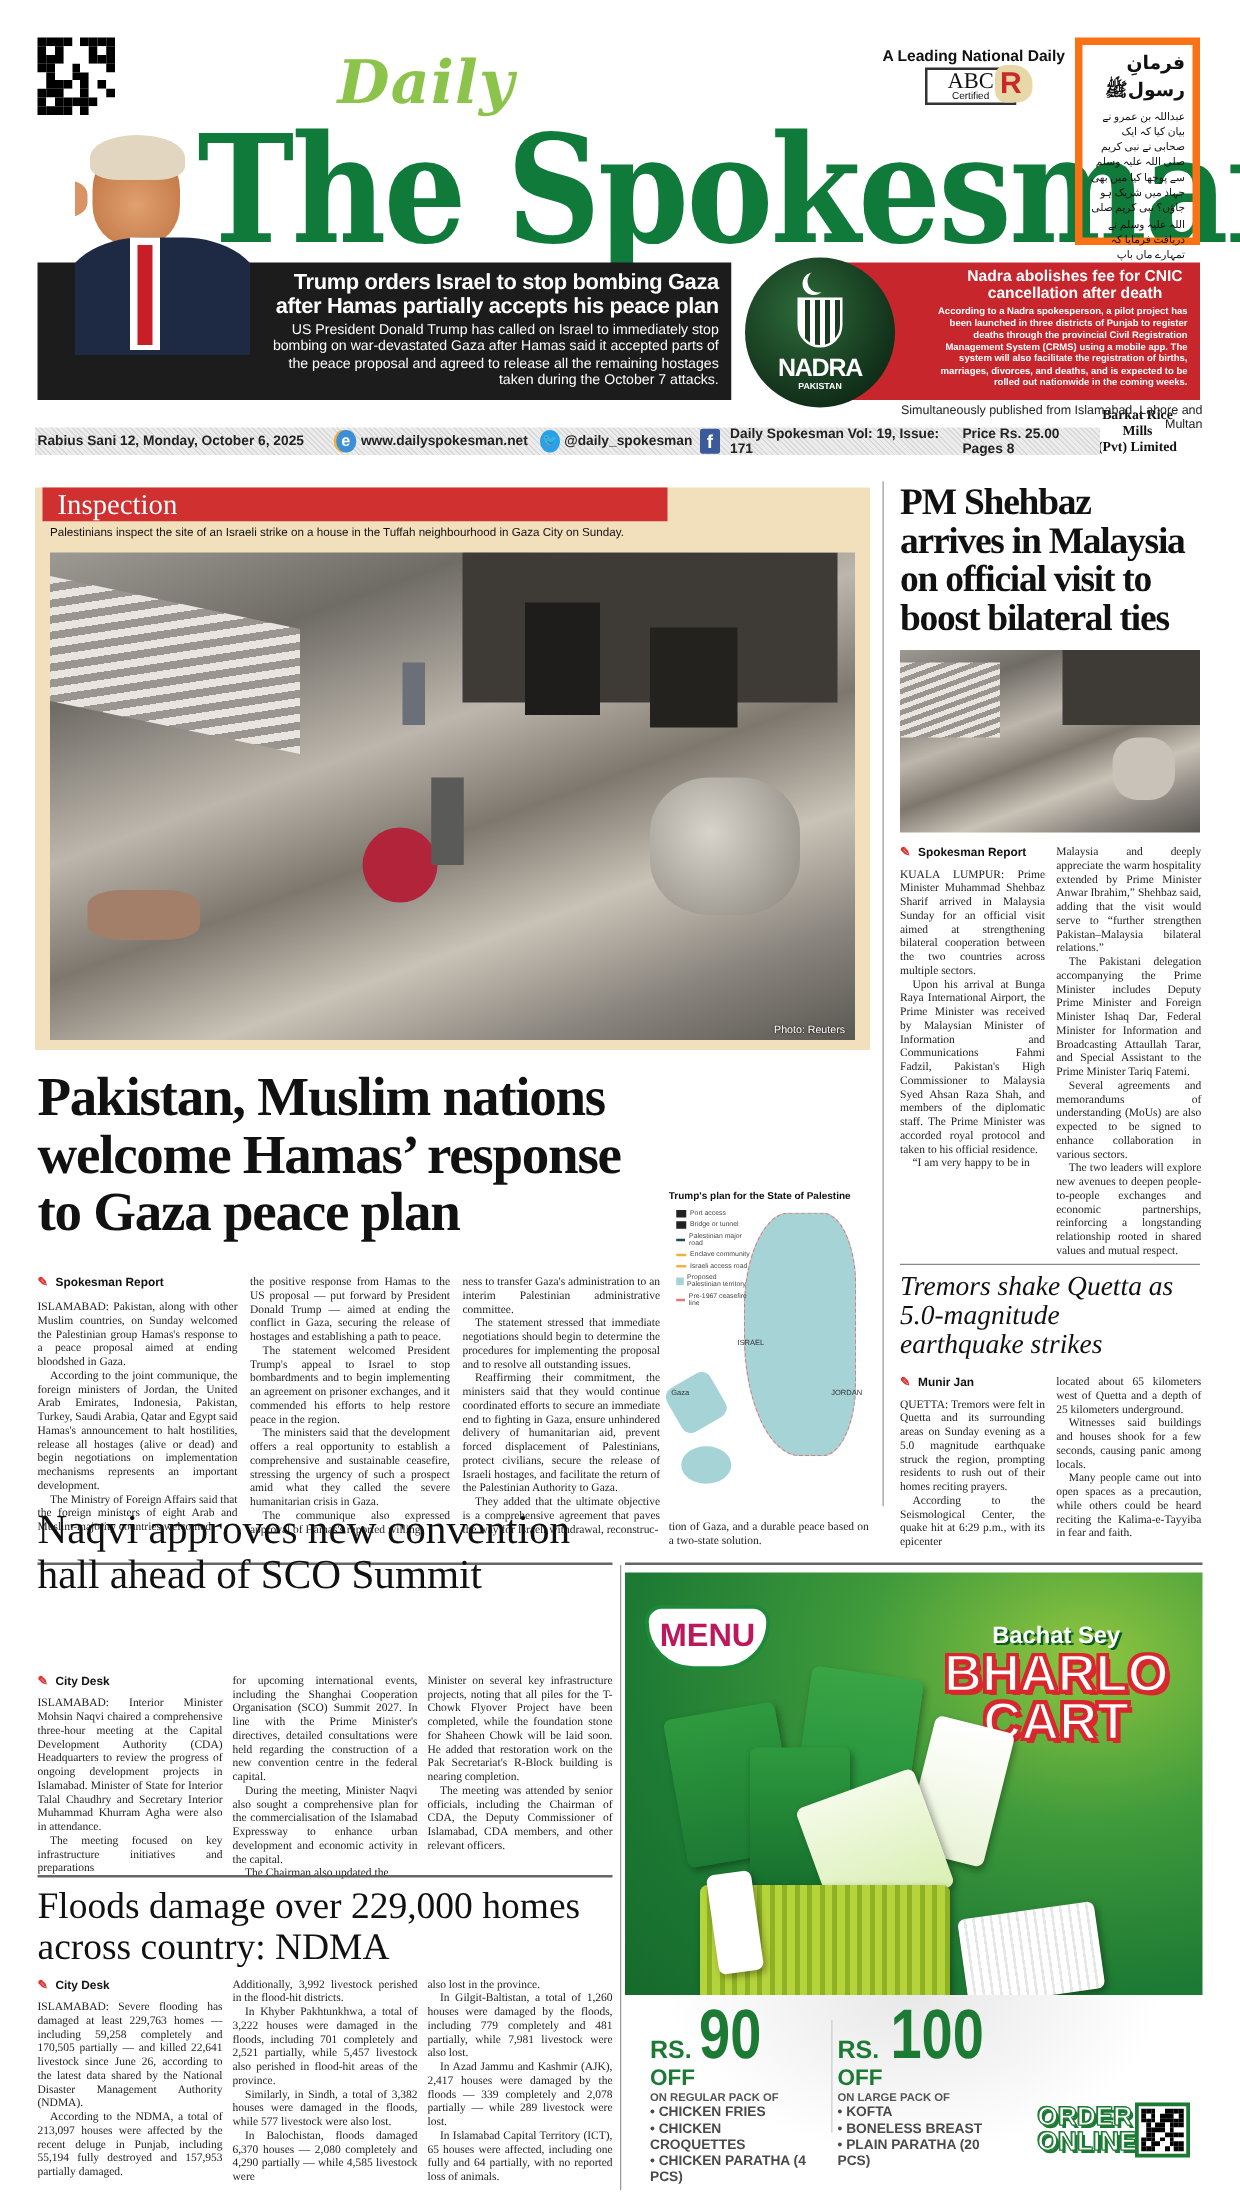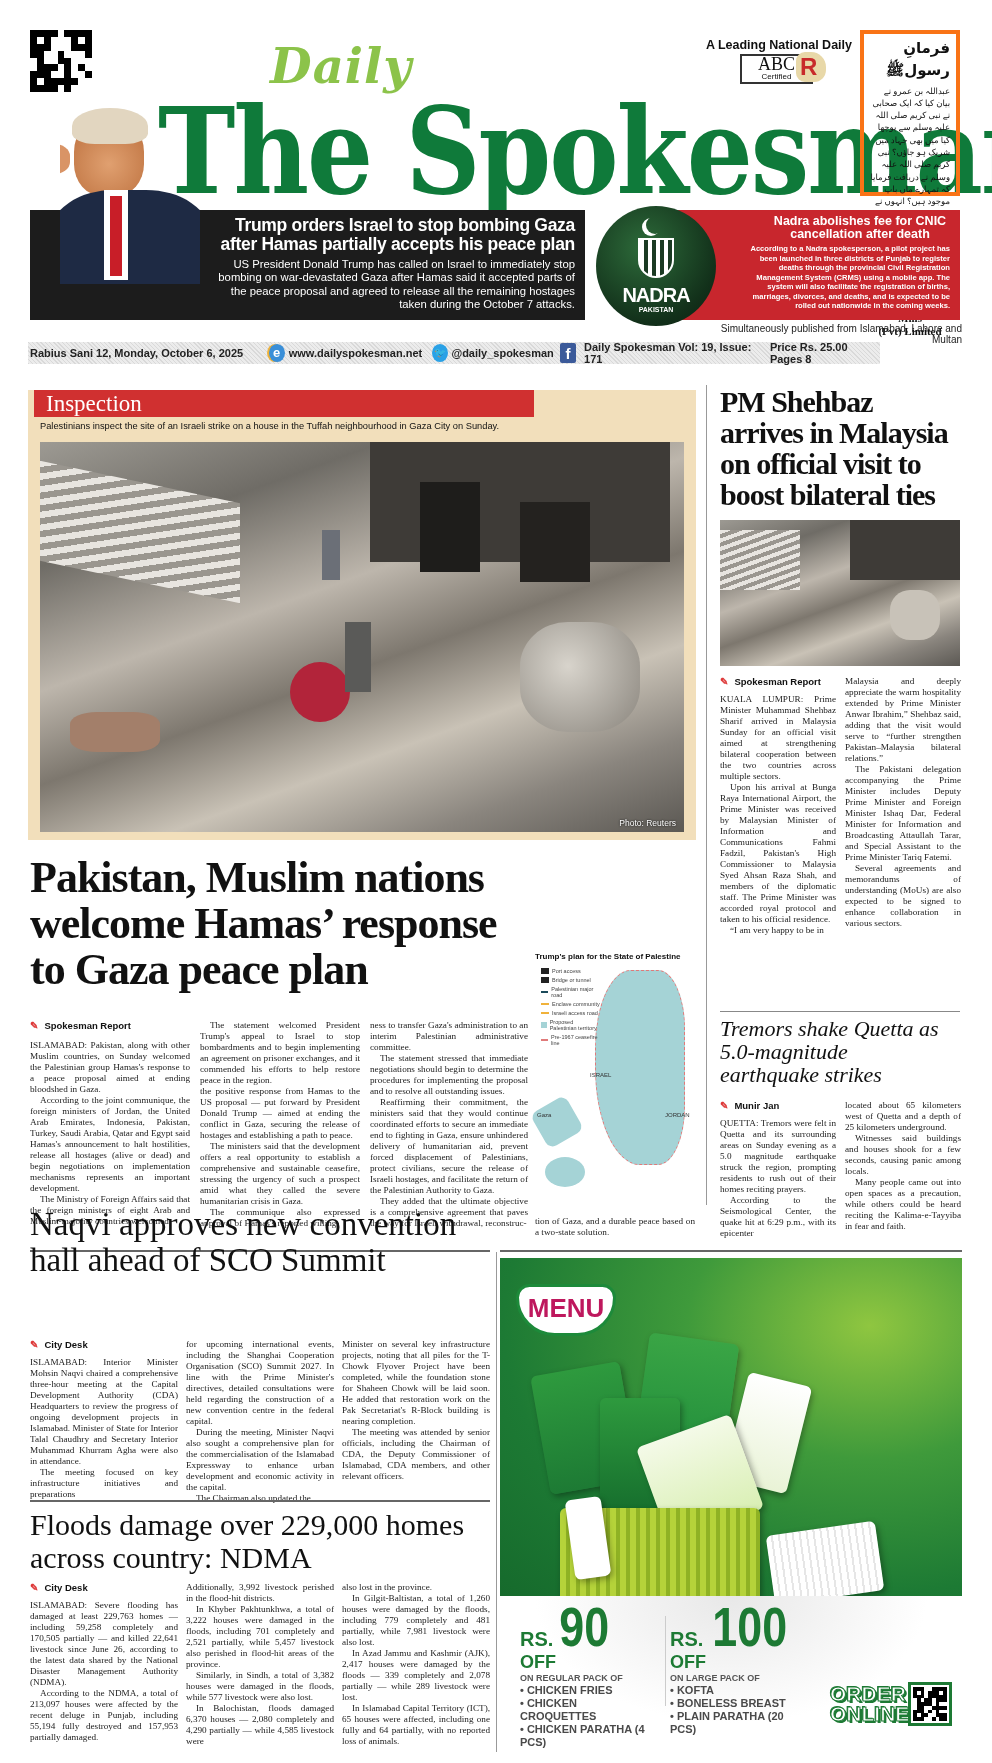--- a/index.html
+++ b/index.html
@@ -9,21 +9,21 @@
 
 .qr{background:repeating-linear-gradient(90deg,#000 0 3px,#fff 3px 5px),#000;border:3px solid #000}
 .qr-grid{display:grid;grid-template-columns:repeat(9,1fr);grid-template-rows:repeat(9,1fr);width:100%;height:100%;background:#fff}
 .qr-grid span{background:#000}
 .qr-grid span.w{background:#fff}
 .daily{color:#8cc34a;font-family:"DejaVu Serif",serif;font-style:italic;font-weight:bold;font-size:48px;letter-spacing:1px}
 .title{color:#0f7a3a;font-family:"DejaVu Serif",serif;font-weight:bold;font-size:104px;letter-spacing:-2px;line-height:1;transform:scaleY(1.15);transform-origin:left top}
 .tagline{font-family:"Liberation Sans",sans-serif;font-weight:bold;font-size:12.5px;text-align:right}
 .abc{border:2px solid #333;font-family:"Liberation Serif",serif;font-size:18px;line-height:16px;padding:0 4px;text-align:center}
 .abc small{display:block;font-family:"Liberation Sans",sans-serif;font-size:8px;line-height:9px}
-.urdu-box{border:4px solid #f97316;font-size:8.5px;text-align:right;direction:rtl;padding:4px 6px;line-height:1.45}
+.urdu-box{border:6px solid #f97316;font-size:8.5px;text-align:right;direction:rtl;padding:4px 6px;line-height:1.45}
 .urdu-box h4{font-size:15px;margin-bottom:3px;font-family:"DejaVu Sans",sans-serif}
 .urdu-box .sponsor{direction:ltr;text-align:center;font-weight:bold;font-size:11px;line-height:13px;margin-top:8px}
 
 .trump-banner{background:#1c1c1c;color:#fff;text-align:right;padding:6px 10px 4px 10px}
 .trump-banner h2{font-family:"Liberation Sans",sans-serif;font-size:17.5px;font-weight:bold;line-height:19px;letter-spacing:-.3px}
 .trump-banner p{font-family:"Liberation Sans",sans-serif;font-size:11.3px;line-height:13.4px;margin-top:4px}
 .nadra-banner{background:#c8262d;color:#fff;text-align:right;padding:5px 10px 5px 100px}
 .nadra-banner h2{font-family:"Liberation Sans",sans-serif;font-size:12.5px;font-weight:bold;line-height:13px;text-align:center;padding-left:30px}
 .nadra-banner p{font-family:"Liberation Sans",sans-serif;font-size:7.6px;font-weight:bold;line-height:9.5px;margin-top:3px}
 .nadra-logo{border-radius:50%;background:radial-gradient(circle at 40% 35%,#2d6b3a,#12301a 70%,#0b1f10);color:#fff;text-align:center}
@@ -237,22 +237,22 @@
 <div class="abs byline" style="left:30px;top:1020px">
   <span class="ic">✎</span>
   <span>Spokesman Report</span>
 </div>
 <div class="abs col" style="left:30px;top:1040px;width:160px" id="gaza-c0">
     <p class="first">ISLAMABAD: Pakistan, along with other Muslim countries, on Sunday welcomed the Palestinian group Hamas's response to a peace proposal aimed at ending bloodshed in Gaza.</p>
     <p>According to the joint communique, the foreign ministers of Jordan, the United Arab Emirates, Indonesia, Pakistan, Turkey, Saudi Arabia, Qatar and Egypt said Hamas's announcement to halt hostilities, release all hostages (alive or dead) and begin negotiations on implementation mechanisms represents an important development.</p>
     <p>The Ministry of Foreign Affairs said that the foreign ministers of eight Arab and Muslim-majority countries welcomed</p>
   </div>
 <div class="abs col" style="left:200px;top:1020px;width:160px" id="gaza-c1">
+    <p style="text-indent: 0px;">the positive response from Hamas to the US proposal — put forward by President Donald Trump — aimed at ending the conflict in Gaza, securing the release of hostages and establishing a path to peace.</p>
     <p>The statement welcomed President Trump's appeal to Israel to stop bombardments and to begin implementing an agreement on prisoner exchanges, and it commended his efforts to help restore peace in the region.</p>
-    <p style="text-indent: 0px;">the positive response from Hamas to the US proposal — put forward by President Donald Trump — aimed at ending the conflict in Gaza, securing the release of hostages and establishing a path to peace.</p>
     <p>The ministers said that the development offers a real opportunity to establish a comprehensive and sustainable ceasefire, stressing the urgency of such a prospect amid what they called the severe humanitarian crisis in Gaza.</p>
     <p>The communique also expressed approval of Hamas's reported willing-</p>
   </div>
 <div class="abs col" style="left:370px;top:1020px;width:158px" id="gaza-c2">
     <p style="text-indent: 0px;">ness to transfer Gaza's administration to an interim Palestinian administrative committee.</p>
     <p>The statement stressed that immediate negotiations should begin to determine the procedures for implementing the proposal and to resolve all outstanding issues.</p>
     <p>Reaffirming their commitment, the ministers said that they would continue coordinated efforts to secure an immediate end to fighting in Gaza, ensure unhindered delivery of humanitarian aid, prevent forced displacement of Palestinians, protect civilians, secure the release of Israeli hostages, and facilitate the return of the Palestinian Authority to Gaza.</p>
     <p>They added that the ultimate objective is a comprehensive agreement that paves the way for Israeli withdrawal, reconstruc-</p>
   </div>
 <div class="abs col" style="left:535px;top:1216px;width:160px" id="gaza-c3">
@@ -312,20 +312,21 @@
 </div>
 <div class="abs col" style="left:720px;top:694px;width:116px" id="pm-c0">
     <p class="first">KUALA LUMPUR: Prime Minister Muhammad Shehbaz Sharif arrived in Malaysia Sunday for an official visit aimed at strengthening bilateral cooperation between the two countries across multiple sectors.</p>
     <p>Upon his arrival at Bunga Raya International Airport, the Prime Minister was received by Malaysian Minister of Information and Communications Fahmi Fadzil, Pakistan's High Commissioner to Malaysia Syed Ahsan Raza Shah, and members of the diplomatic staff. The Prime Minister was accorded royal protocol and taken to his official residence.</p>
     <p>“I am very happy to be in</p>
   </div>
 <div class="abs col" style="left:845px;top:676px;width:116px" id="pm-c1">
     <p style="text-indent: 0px;">Malaysia and deeply appreciate the warm hospitality extended by Prime Minister Anwar Ibrahim,” Shehbaz said, adding that the visit would serve to “further strengthen Pakistan–Malaysia bilateral relations.”</p>
     <p>The Pakistani delegation accompanying the Prime Minister includes Deputy Prime Minister and Foreign Minister Ishaq Dar, Federal Minister for Information and Broadcasting Attaullah Tarar, and Special Assistant to the Prime Minister Tariq Fatemi.</p>
     <p>Several agreements and memorandums of understanding (MoUs) are also expected to be signed to enhance collaboration in various sectors.</p>
+    <p>The two leaders will explore new avenues to deepen people-to-people exchanges and economic partnerships, reinforcing a longstanding relationship rooted in shared values and mutual respect.</p>
   </div>
 
 <div class="abs rule-h" style="left:720px;top:1011px;width:240px;border-top:1px solid #888"></div>
 
 <div class="abs h-ital" style="left:720px;top:1017px;width:220px;font-size:22px;line-height:23px">Tremors shake Quetta as 5.0-magnitude earthquake strikes</div>
 <div class="abs byline" style="left:720px;top:1100px">
   <span class="ic">✎</span>
   <span>Munir Jan</span>
 </div>
 <div class="abs col" style="left:720px;top:1118px;width:116px" id="quake-c0">
@@ -379,20 +380,25 @@
   </div>
 <div class="abs col" style="left:342px;top:1582px;width:148px" id="floods-c2">
     <p style="text-indent: 0px;">also lost in the province.</p>
     <p>In Gilgit-Baltistan, a total of 1,260 houses were damaged by the floods, including 779 completely and 481 partially, while 7,981 livestock were also lost.</p>
     <p>In Azad Jammu and Kashmir (AJK), 2,417 houses were damaged by the floods — 339 completely and 2,078 partially — while 289 livestock were lost.</p>
     <p>In Islamabad Capital Territory (ICT), 65 houses were affected, including one fully and 64 partially, with no reported loss of animals.</p>
   </div>
 
 <div class="abs ad" style="left:500px;top:1258px;width:462px;height:338px">
   <div class="abs menu-logo" style="left:16px;top:26px;width:100px;height:52px;line-height:42px">MENU</div>
+  <div class="abs bachat" style="left:250px;top:40px;width:190px">
+    <div class="s1">Bachat Sey</div>
+    <div class="s2">BHARLO</div>
+    <div class="s2">CART</div>
+  </div>
   <div class="pack" style="left:40px;top:110px;width:90px;height:120px;background:linear-gradient(#2e9a3e,#1d7a34);transform:rotate(-10deg)"></div>
   <div class="pack" style="left:140px;top:80px;width:90px;height:140px;background:linear-gradient(#3aa545,#1d8a3a);transform:rotate(8deg)"></div>
   <div class="pack" style="left:235px;top:120px;width:65px;height:110px;background:linear-gradient(#fff,#e9f3d6);transform:rotate(14deg)"></div>
   <div class="pack" style="left:100px;top:140px;width:80px;height:110px;background:linear-gradient(#2e9a3e,#17702e)"></div>
   <div class="pack" style="left:150px;top:170px;width:100px;height:100px;background:linear-gradient(#f4fae8,#d9efb3);transform:rotate(-20deg)"></div>
   <div class="pack" style="left:60px;top:250px;width:200px;height:90px;background:repeating-linear-gradient(90deg,#b5d33a 0 6px,#8fb224 6px 10px);border-radius:6px 6px 0 0"></div>
   <div class="pack" style="left:70px;top:240px;width:36px;height:80px;background:#fff;transform:rotate(-8deg)"></div>
   <div class="pack" style="left:270px;top:270px;width:110px;height:70px;background:repeating-linear-gradient(90deg,#fff 0 5px,#e6e6e6 5px 7px);transform:rotate(-8deg)"></div>
 </div>
 <div class="abs" style="left:500px;top:1596px;width:462px;height:150px;background:radial-gradient(ellipse at 50% 0%,#e8e8e8,#fff 60%)">

